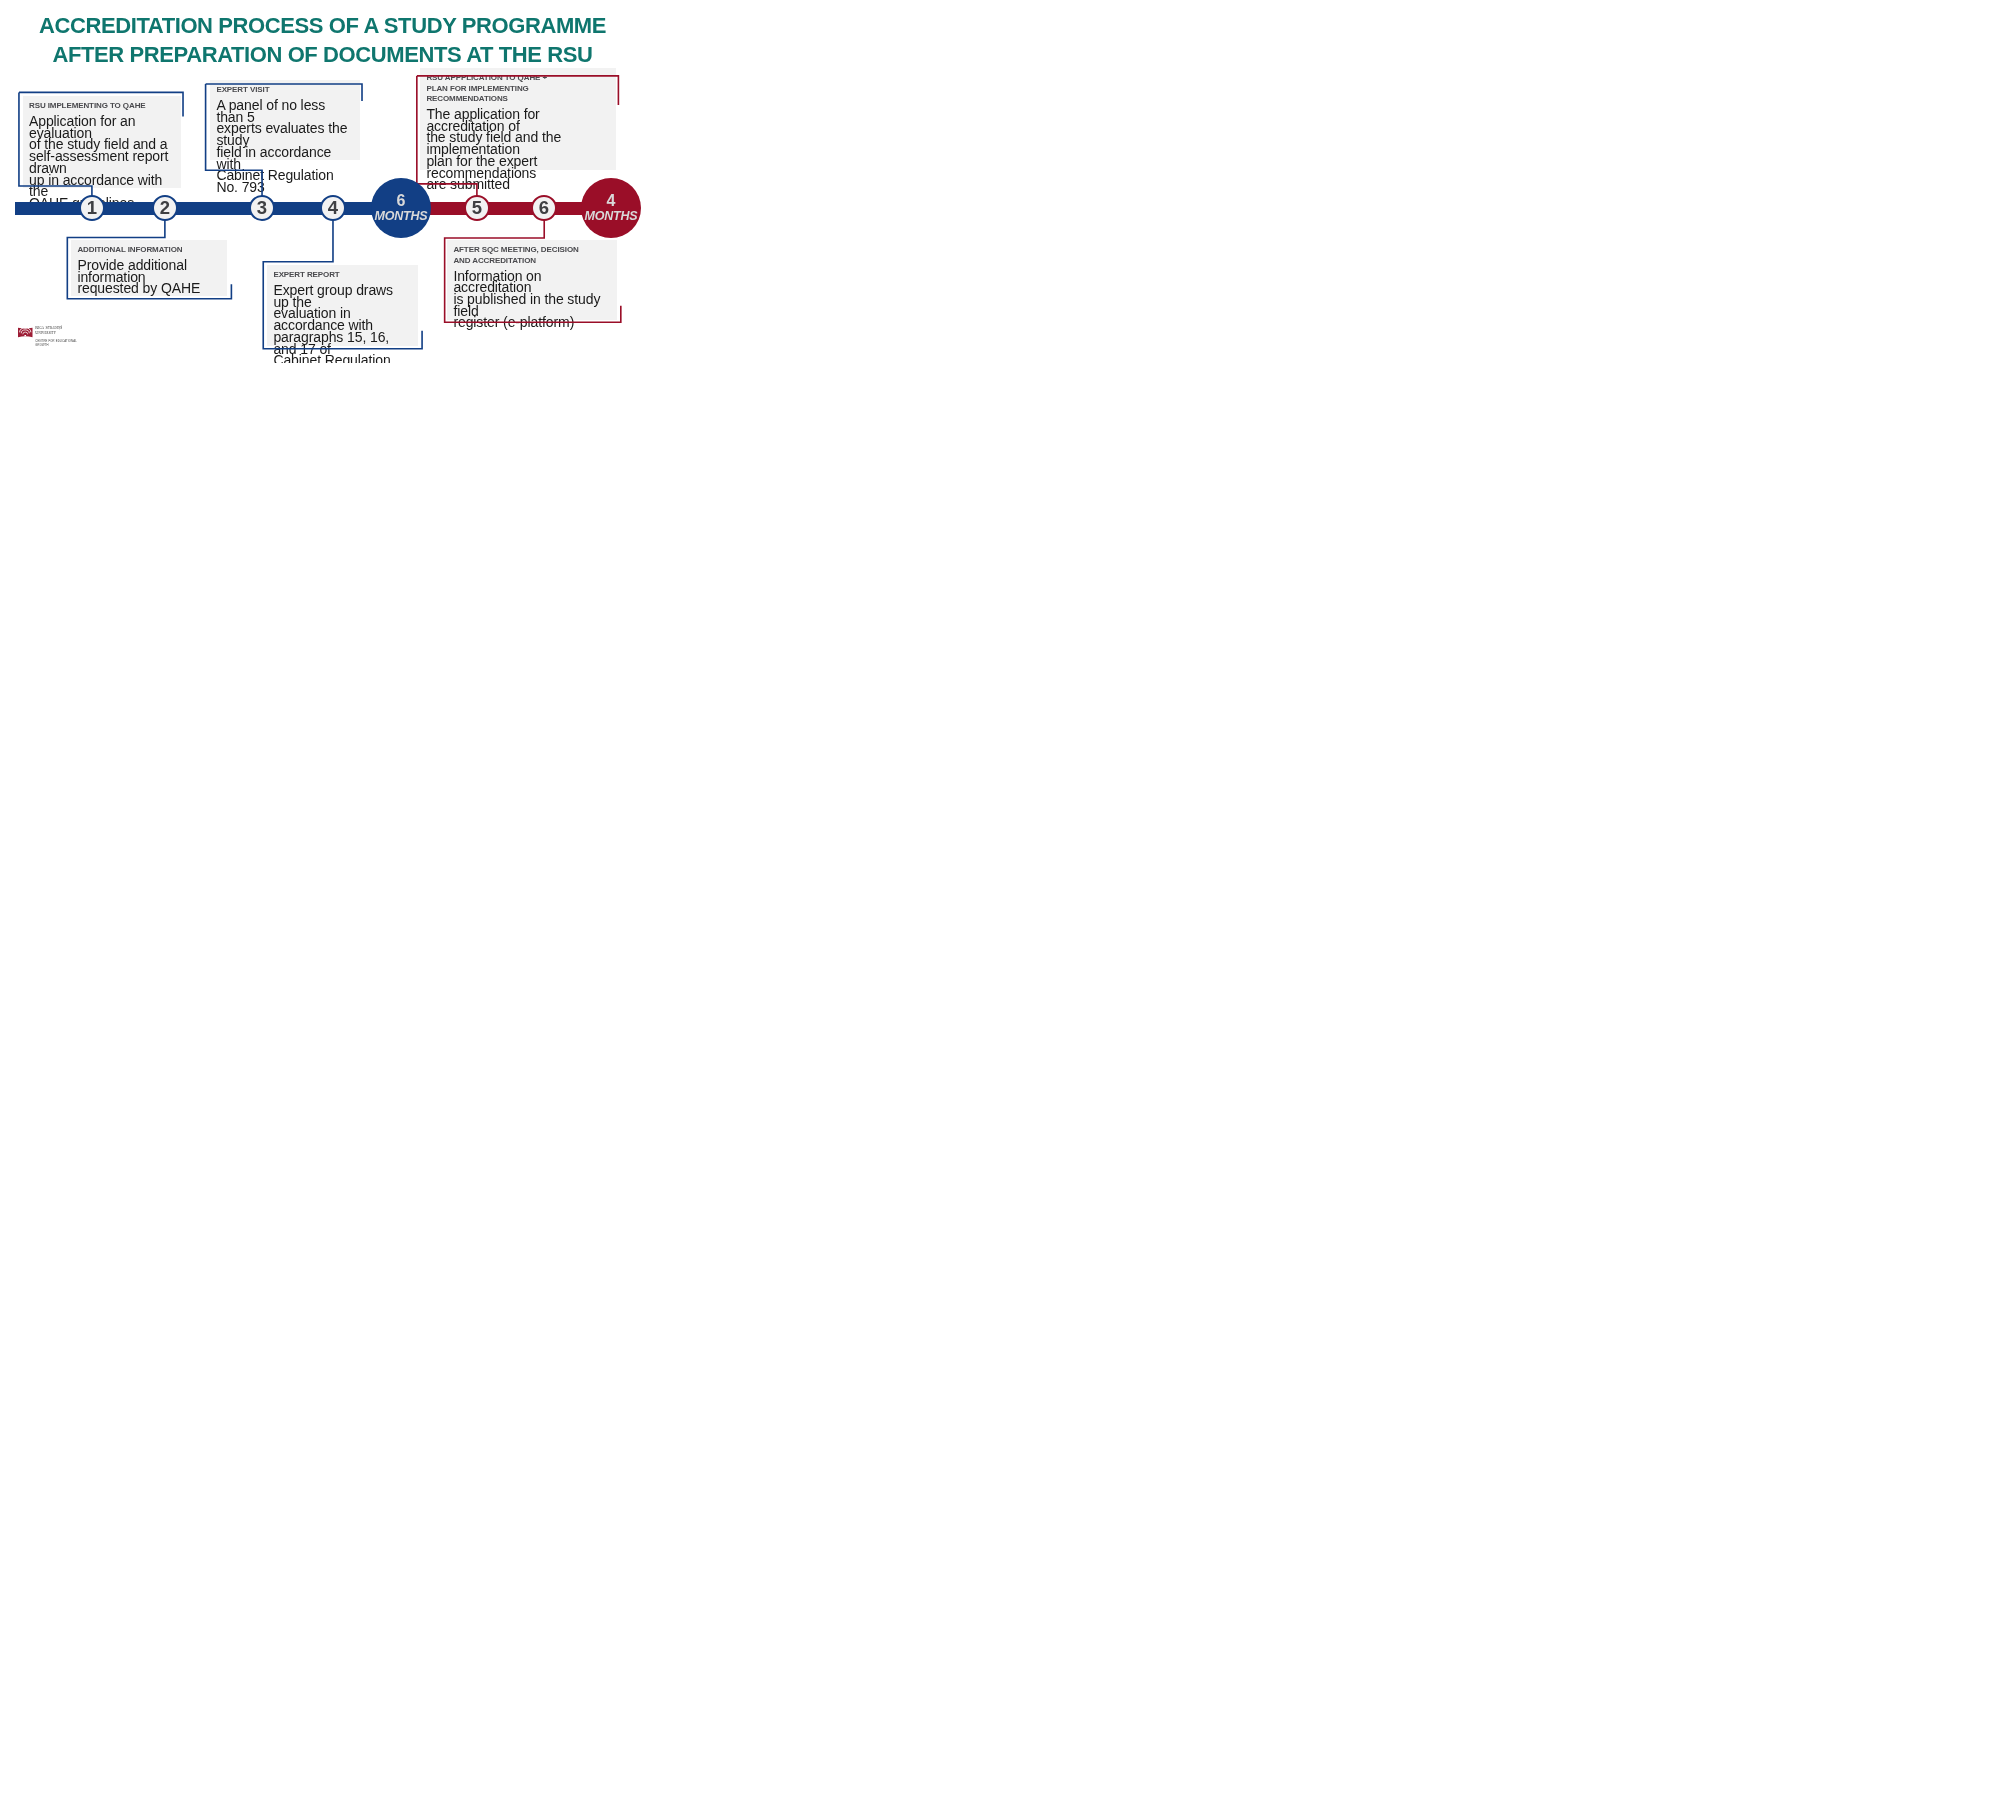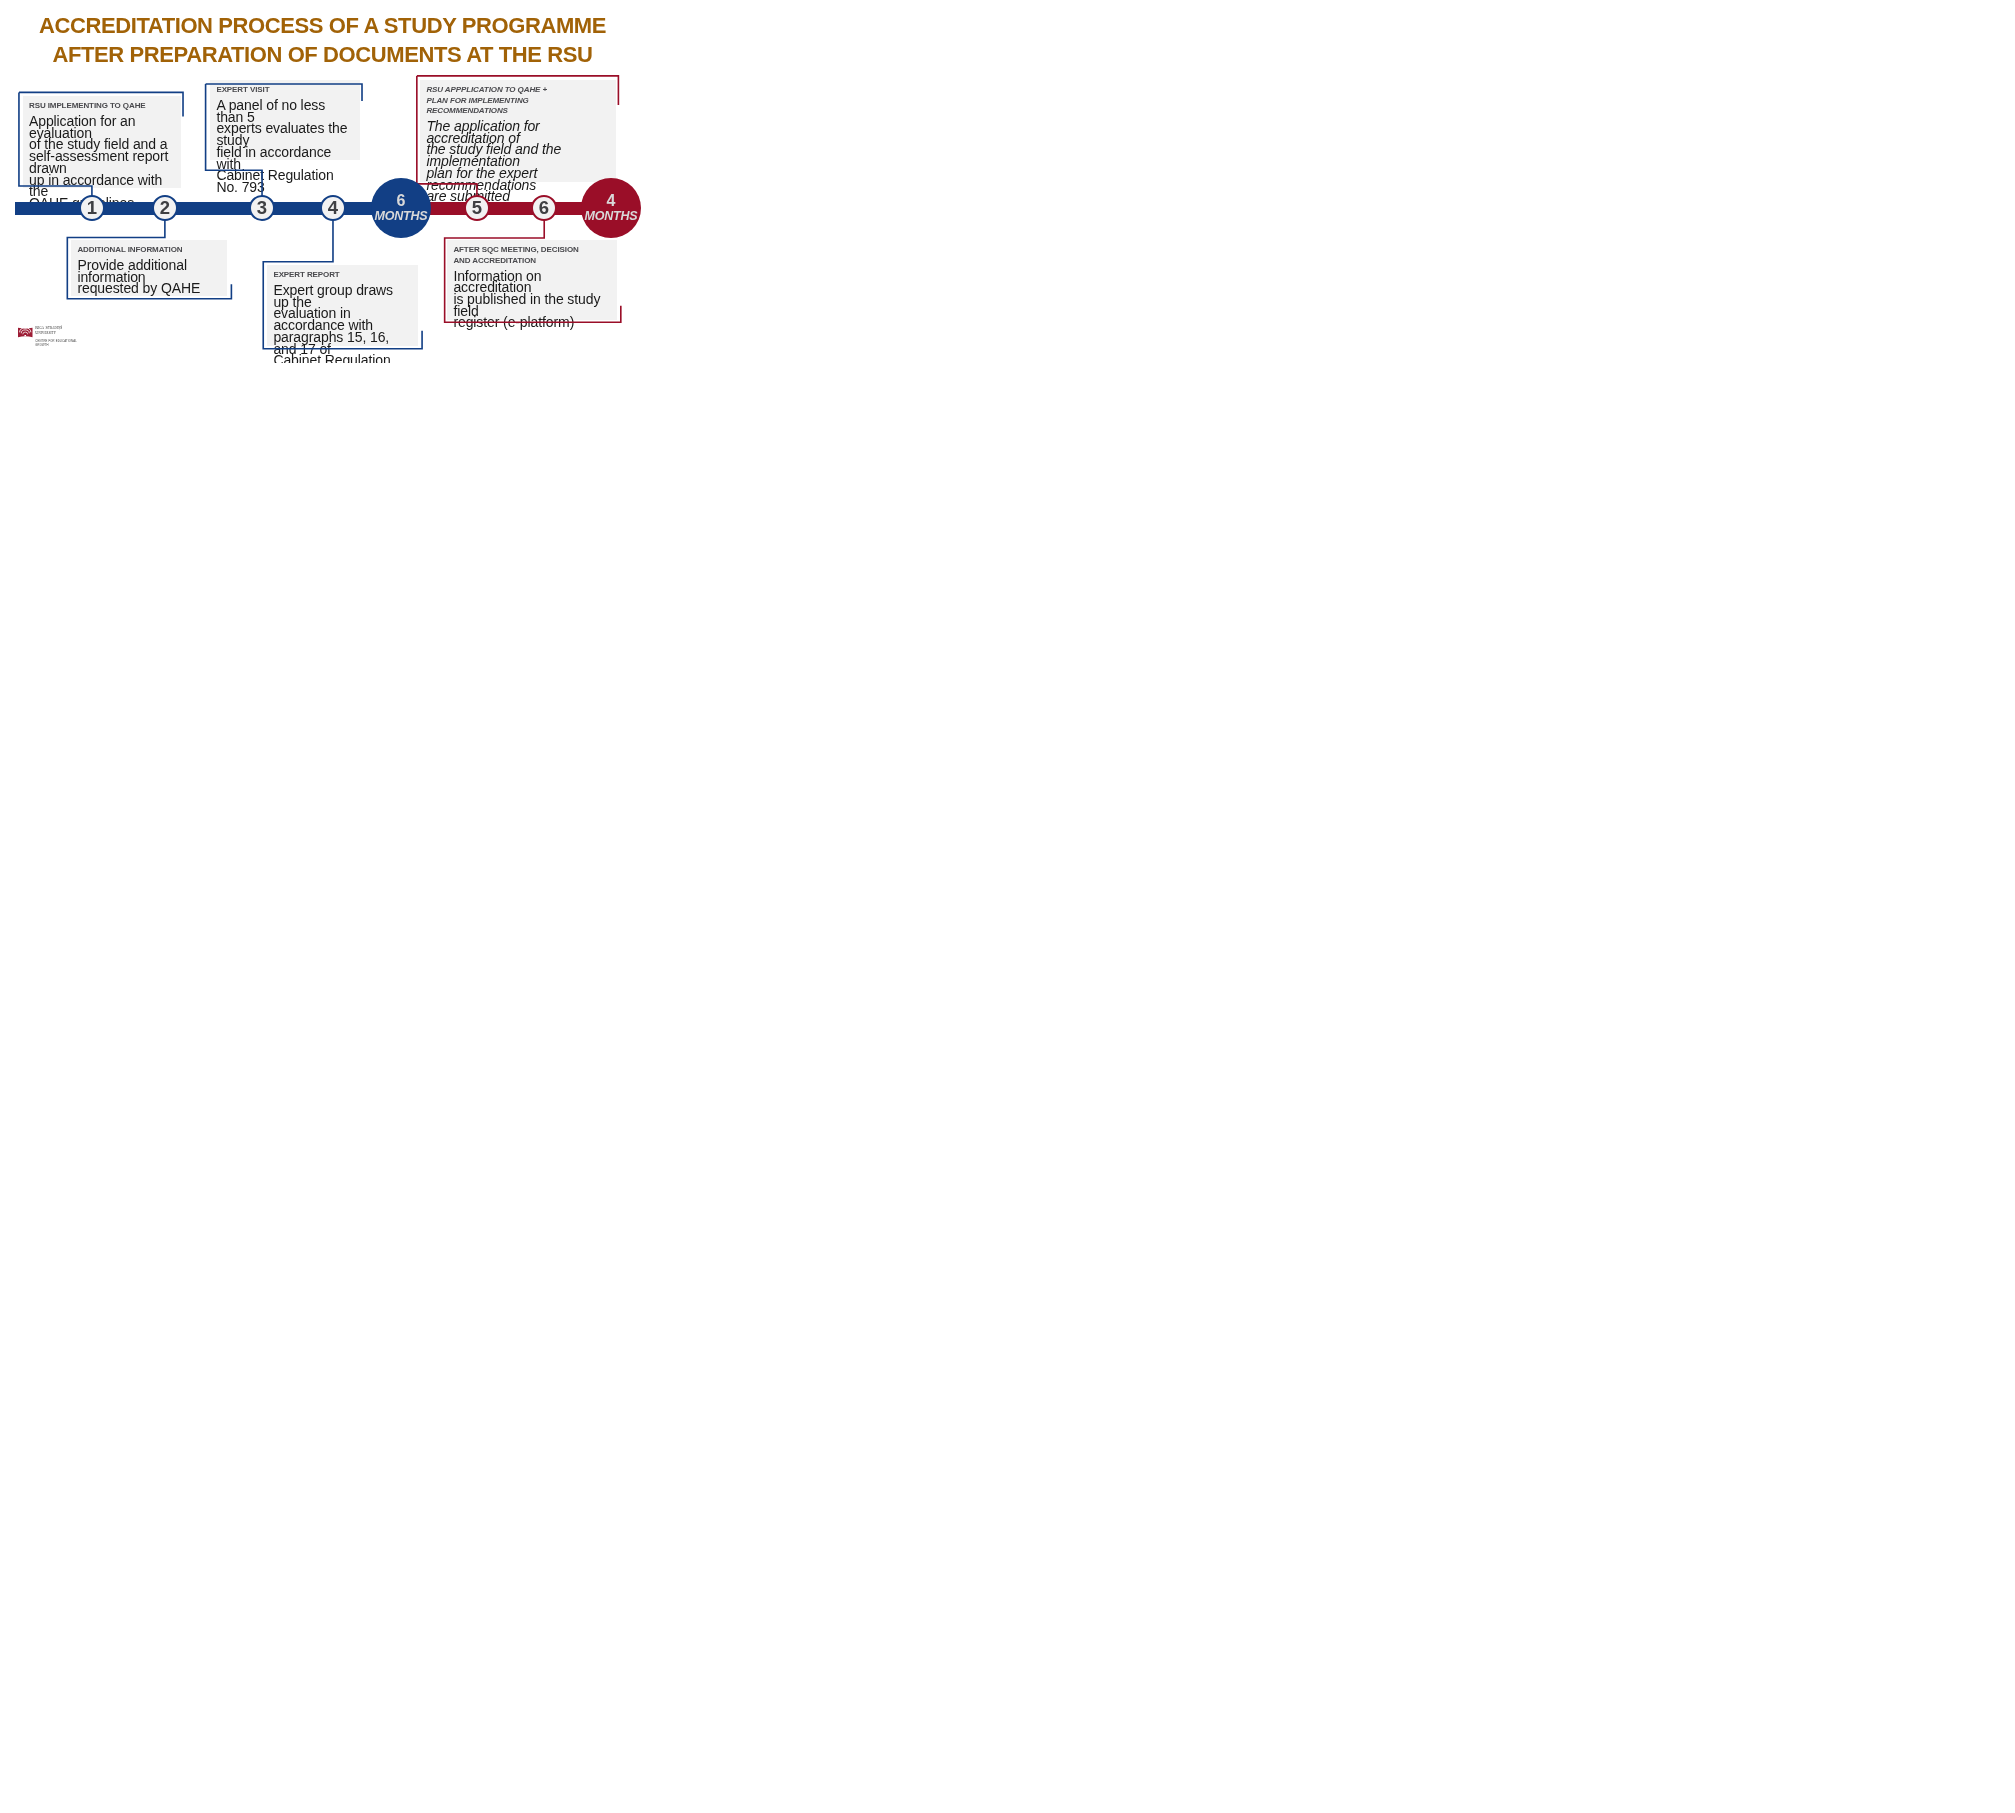--- a/index.html
+++ b/index.html
@@ -10,21 +10,21 @@
     background: #ffffff;
     overflow: hidden;
     font-family: "Liberation Sans", sans-serif;
   }
 
   
   .title {
     position: absolute;
     left: 0; right: 0; top: 10.5px;
     text-align: center;
-    color: #a16207;
+    color: #0f766e;
     font-weight: bold;
     font-size: 22px;
     line-height: 29px;
     letter-spacing: -0.4px;
   }
 
   
   .pbox {
     position: absolute;
     background: #f2f2f2;
@@ -43,21 +43,21 @@
   }
   .pbox .pbox-body {
     color: #1a1a1a;
     font-size: 14px;
     line-height: 11.7px;
     white-space: pre-line;
     letter-spacing: -0.1px;
   }
   #box1 { left: 22.6px;  top: 96px; width: 158px; height: 92px; }
   #box2 { left: 210px; top: 80px; width: 150px; height: 80px; }
-  #box3 { left: 420px;top: 80px; width: 196px; height: 102px; font-style: italic; }
+  #box3 { left: 420px;top: 68px; width: 196px; height: 102px; }
   #box4 { left: 71px; top: 240px; width: 156px; height: 56px; }
   #box5 { left: 267px; top: 265px; width: 151px; height: 81px; }
   #box6 { left: 447px;top: 240px; width: 170px; height: 80px; }
 
   
   .wires {
     position: absolute;
     left: 0; top: 0;
     width: 645px; height: 363px;
     z-index: 2;

